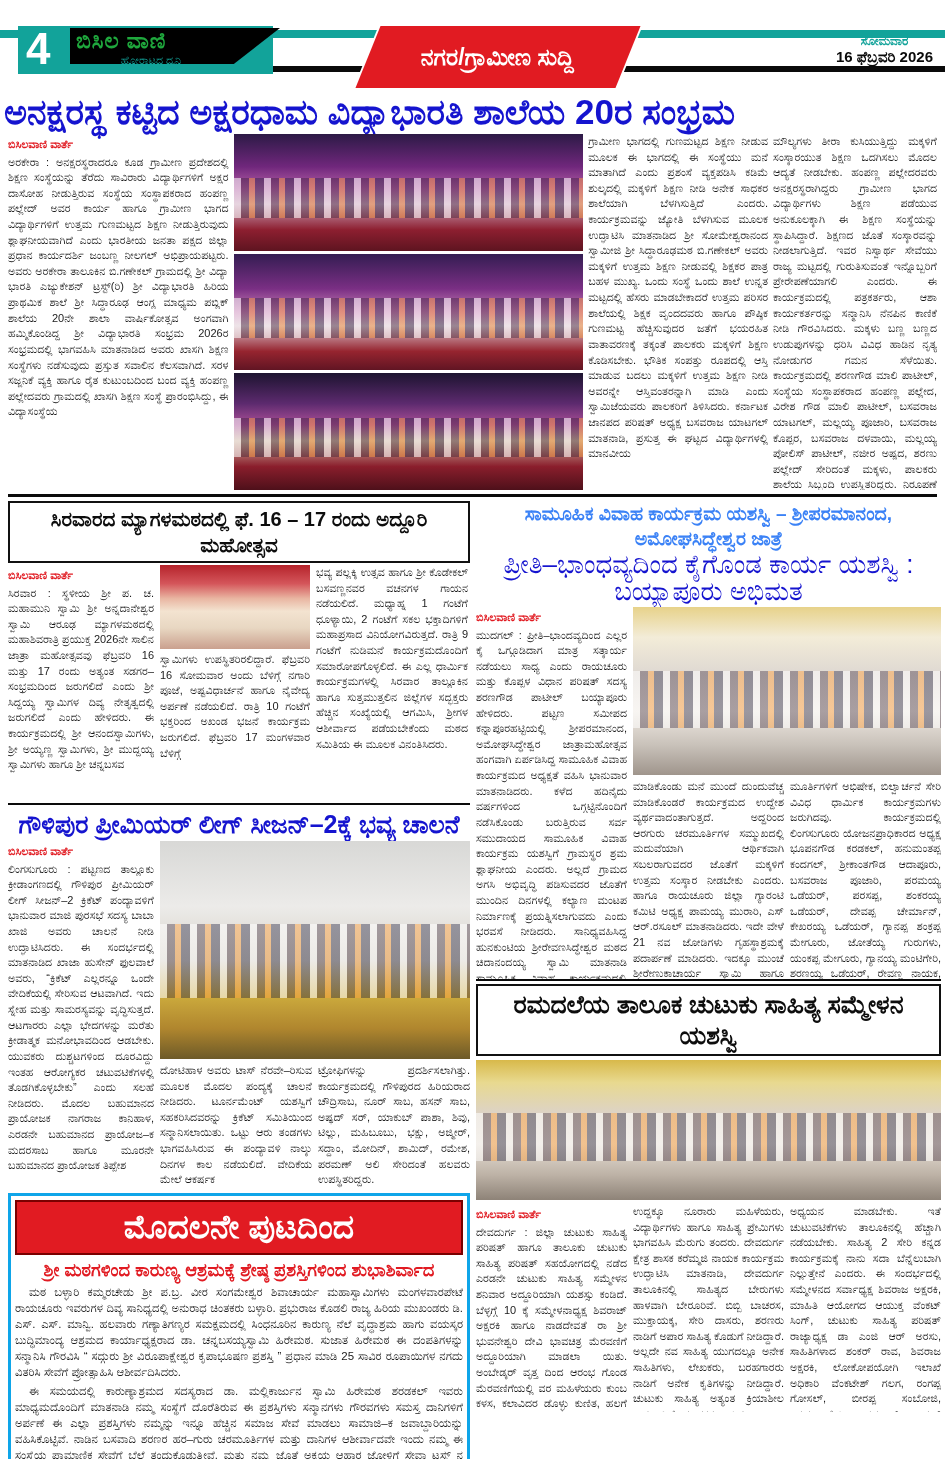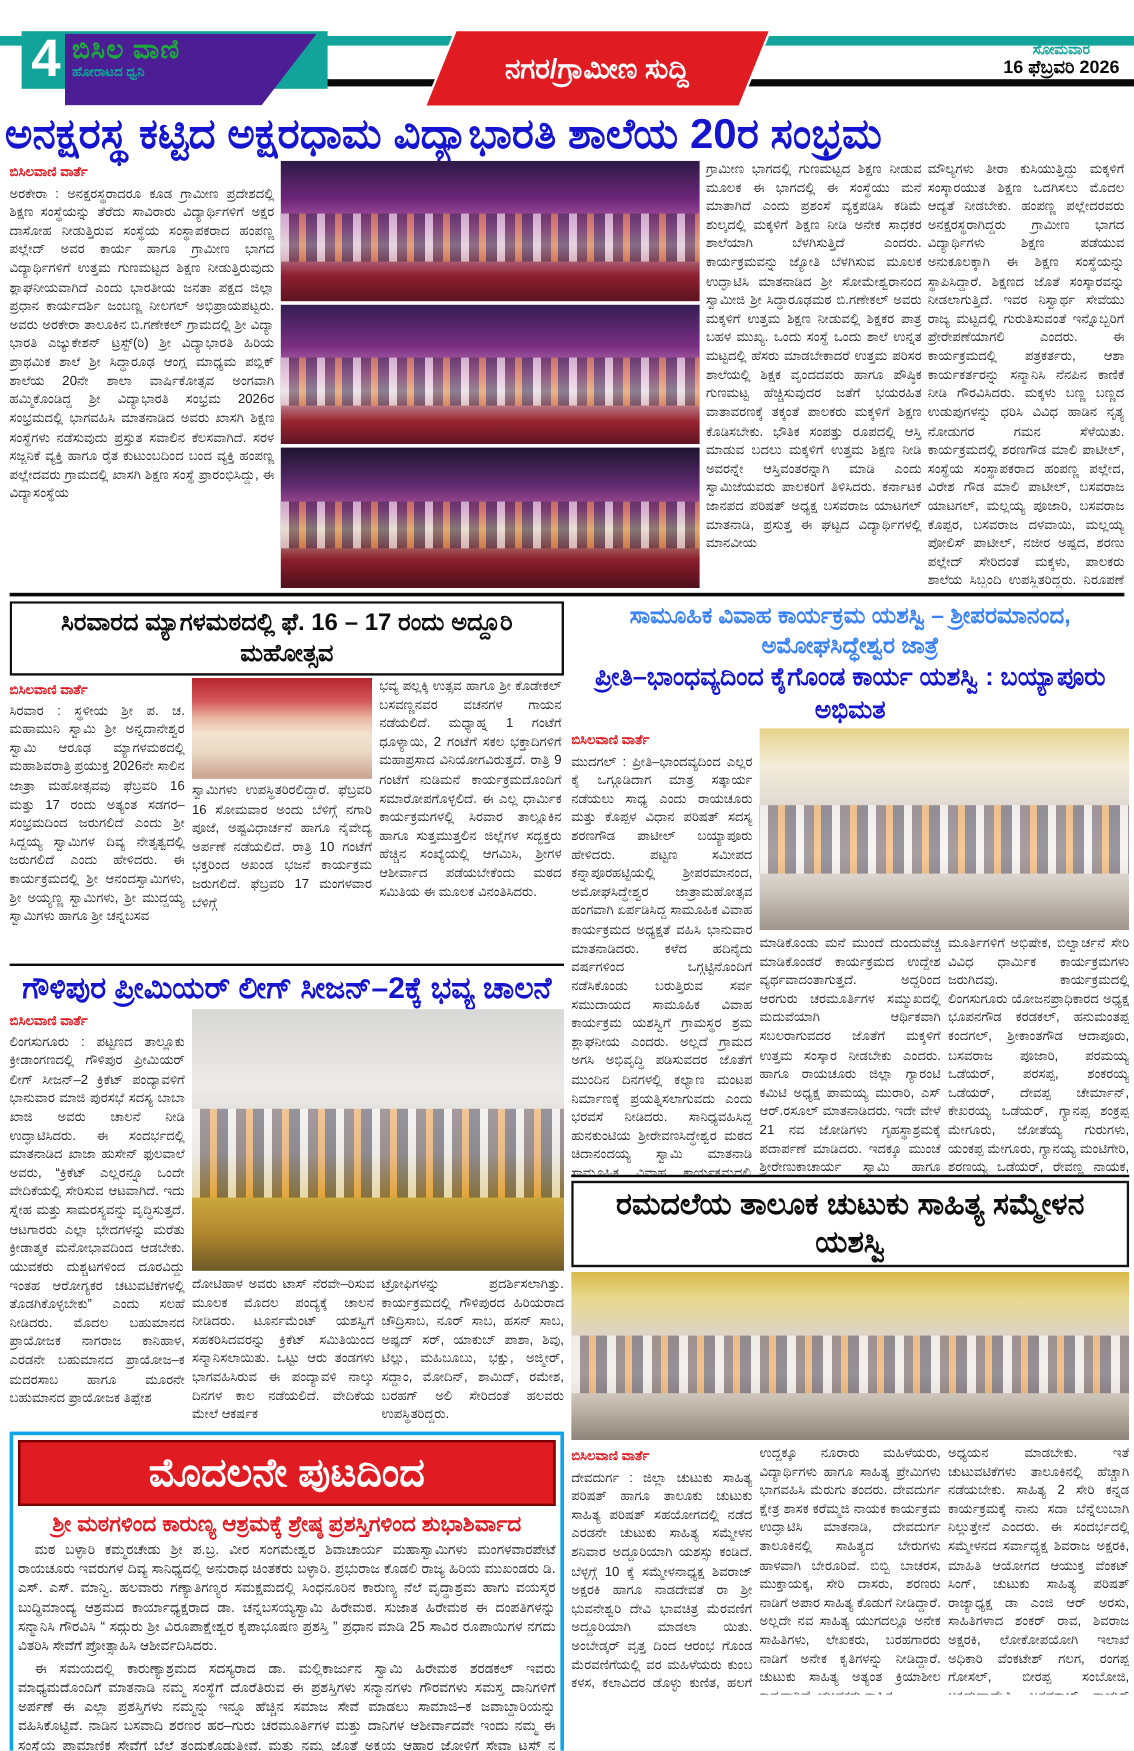--- a/index.html
+++ b/index.html
@@ -4,25 +4,25 @@
 <style>
   html,body{margin:0;padding:0;background:#e8e8e8;}
   #page{width:945px;height:1459px;background:#ffffff;position:relative;margin:0 auto;
         font-family:"Liberation Sans","DejaVu Sans",sans-serif;color:#1b1b1b;overflow:hidden;}
   .inner{padding:0 8px;}
 
   
   #masthead{position:relative;height:86px;}
   .teal-strip{position:absolute;left:0;top:30px;width:945px;height:8px;background:#12a39a;}
   .logo-block{position:absolute;left:18px;top:26px;width:255px;height:48px;background:#12a39a;}
-  .logo-white{position:absolute;left:36px;top:2px;width:210px;height:60px;background:#4c1d95;
+  .logo-white{position:absolute;left:52px;top:2px;width:210px;height:36px;background:#000000;
               clip-path:polygon(0 0,100% 0,78% 100%,0 100%);padding-left:6px;box-sizing:border-box;}
   .page-num{position:absolute;left:8px;top:0px;color:#ffffff;font-size:44px;font-weight:bold;line-height:46px;}
   .paper-name{color:#1fa83d;font-size:22px;font-weight:bold;line-height:26px;letter-spacing:1px;}
-  .paper-tagline{color:#12a39a;font-size:11px;font-weight:bold;width:150px;}
+  .paper-tagline{color:#12a39a;font-size:11px;font-weight:normal;text-align:center;width:150px;}
   .black-bar{position:absolute;left:270px;top:66px;width:675px;height:6px;background:#0a0a0a;}
   .section-tag-wrap{position:absolute;left:368px;top:26px;width:260px;height:62px;background:#e11b22;
                     transform:skewX(-22deg);display:flex;align-items:center;justify-content:center;
                     box-shadow:0 0 0 2px #fff;}
   .section-tag-text{transform:skewX(22deg);color:#ffffff;font-size:23px;font-weight:bold;white-space:nowrap;}
   .date-block{position:absolute;right:12px;top:34px;text-align:center;}
   .day{color:#12a39a;font-size:12px;font-weight:bold;}
   .date{color:#0a0a0a;font-size:15px;font-weight:bold;}
 
   
@@ -82,21 +82,21 @@
   #art-frontpage{height:272px;border:3px solid #0ea5e9;box-sizing:border-box;padding:4px;margin-top:2px;}
   .fp-banner{background:#e11b22;color:#ffffff;font-size:33px;font-weight:bold;text-align:center;
              padding:6px 0;border:2px solid #7a0000;}
   .fp-subhead{color:#e11b22;font-size:18px;font-weight:bold;text-align:center;margin:5px 0 3px 0;}
   .fp-body{font-size:11.5px;line-height:1.4;text-align:justify;}
   .fp-body p{margin:0 0 2px 0;text-indent:14px;}
 
   
   #art-samuhika{height:478px;}
   #art-samuhika .hl-red{color:#3b82f6;font-size:19px;font-weight:bold;text-align:center;line-height:25px;}
-  #art-samuhika .hl-blue{color:#1514cf;font-size:21px;font-weight:bold;text-align:center;line-height:27px;}
+  #art-samuhika .hl-blue{color:#1514cf;font-size:26px;font-weight:normal;text-align:center;line-height:27px;}
   .sm-c1{width:152px;}
   .sm-right{width:308px;}
   .sm-photo{height:168px;margin-bottom:4px;}
   .sm-sub{display:flex;gap:6px;}
   .sm-sub .col{width:151px;}
 
   
   #art-chutuku{height:428px;border-top:2px solid #0a0a0a;padding-top:3px;}
   #art-chutuku .boxed-headline{font-size:25px;line-height:31px;}
   .ck-photo{height:140px;margin:4px 0;}
@@ -178,21 +178,21 @@
           <div class="hl">ಗೌಳಿಪುರ ಪ್ರೀಮಿಯರ್ ಲೀಗ್ ಸೀಜನ್–2ಕ್ಕೆ ಭವ್ಯ ಚಾಲನೆ</div>
           <div class="cols-row">
             <div class="col gp-c1">
               <div class="byline">ಬಿಸಿಲವಾಣಿ ವಾರ್ತೆ</div>
               <span>ಲಿಂಗಸುಗೂರು : ಪಟ್ಟಣದ ತಾಲ್ಲೂಕು ಕ್ರೀಡಾಂಗಣದಲ್ಲಿ ಗೌಳಿಪುರ ಪ್ರೀಮಿಯರ್ ಲೀಗ್ ಸೀಜನ್–2 ಕ್ರಿಕೆಟ್ ಪಂದ್ಯಾವಳಿಗೆ ಭಾನುವಾರ ಮಾಜಿ ಪುರಸಭೆ ಸದಸ್ಯ ಬಾಬಾ ಖಾಜಿ ಅವರು ಚಾಲನೆ ನೀಡಿ ಉದ್ಘಾಟಿಸಿದರು.   ಈ ಸಂದರ್ಭದಲ್ಲಿ ಮಾತನಾಡಿದ ಖಾಜಾ ಹುಸೇನ್ ಫುಲವಾಲೆ ಅವರು, “ಕ್ರಿಕೆಟ್ ಎಲ್ಲರನ್ನೂ ಒಂದೇ ವೇದಿಕೆಯಲ್ಲಿ ಸೇರಿಸುವ ಆಟವಾಗಿದೆ. ಇದು ಸ್ನೇಹ ಮತ್ತು ಸಾಮರಸ್ಯವನ್ನು ವೃದ್ಧಿಸುತ್ತದೆ. ಆಟಗಾರರು ಎಲ್ಲಾ ಭೇದಗಳನ್ನು ಮರೆತು ಕ್ರೀಡಾತ್ಮಕ ಮನೋಭಾವದಿಂದ ಆಡಬೇಕು. ಯುವಕರು ದುಶ್ಚಟಗಳಿಂದ ದೂರವಿದ್ದು ಇಂತಹ ಆರೋಗ್ಯಕರ ಚಟುವಟಿಕೆಗಳಲ್ಲಿ ತೊಡಗಿಕೊಳ್ಳಬೇಕು” ಎಂದು ಸಲಹೆ ನೀಡಿದರು.   ಮೊದಲ ಬಹುಮಾನದ ಪ್ರಾಯೋಜಕ ನಾಗರಾಜ ಕಾನಿಹಾಳ, ಎರಡನೇ ಬಹುಮಾನದ ಪ್ರಾಯೋಜ–ಕ ಮದರಸಾಬ ಹಾಗೂ ಮೂರನೇ ಬಹುಮಾನದ ಪ್ರಾಯೋಜಕ ತಿಪ್ಪೇಶ</span>
             </div>
             <div class="gp-right">
               <div class="photo p-trophy crowd gp-photo"></div>
               <div class="gp-sub">
                 <div class="col">ದೋಟಿಹಾಳ ಅವರು ಟಾಸ್ ನೆರವೇ–ರಿಸುವ ಮೂಲಕ ಮೊದಲ ಪಂದ್ಯಕ್ಕೆ ಚಾಲನೆ ನೀಡಿದರು. ಟೂರ್ನಮೆಂಟ್ ಯಶಸ್ವಿಗೆ ಸಹಕರಿಸಿದವರನ್ನು ಕ್ರಿಕೆಟ್ ಸಮಿತಿಯಿಂದ ಸನ್ಮಾನಿಸಲಾಯಿತು.   ಒಟ್ಟು ಆರು ತಂಡಗಳು ಭಾಗವಹಿಸಿರುವ ಈ ಪಂದ್ಯಾವಳಿ ನಾಲ್ಕು ದಿನಗಳ ಕಾಲ ನಡೆಯಲಿದೆ. ವೇದಿಕೆಯ ಮೇಲೆ ಆಕರ್ಷಕ</div>
-                <div class="col">ಟ್ರೋಫಿಗಳನ್ನು ಪ್ರದರ್ಶಿಸಲಾಗಿತ್ತು.   ಕಾರ್ಯಕ್ರಮದಲ್ಲಿ ಗೌಳಿಪುರದ ಹಿರಿಯರಾದ ಚೌದ್ರಿಸಾಬ, ನೂರ್ ಸಾಬ, ಹಸನ್ ಸಾಬ, ಅಷ್ಫದ್ ಸರ್, ಯಾಕುಬ್ ಪಾಶಾ, ಶಿವು, ಟಿಲ್ಲು, ಮಹಿಬೂಬು, ಭಕ್ಷು, ಅಜ್ಮೀರ್, ಸದ್ದಾಂ, ಮೋದಿನ್, ಶಾಮಿದ್, ರಮೇಶ, ಬರಹಗ್ ಅಲಿ ಸೇರಿದಂತೆ ಹಲವರು ಉಪಸ್ಥಿತರಿದ್ದರು.</div>
+                <div class="col">ಟ್ರೋಫಿಗಳನ್ನು ಪ್ರದರ್ಶಿಸಲಾಗಿತ್ತು.   ಕಾರ್ಯಕ್ರಮದಲ್ಲಿ ಗೌಳಿಪುರದ ಹಿರಿಯರಾದ ಚೌದ್ರಿಸಾಬ, ನೂರ್ ಸಾಬ, ಹಸನ್ ಸಾಬ, ಅಷ್ಫದ್ ಸರ್, ಯಾಕುಬ್ ಪಾಶಾ, ಶಿವು, ಟಿಲ್ಲು, ಮಹಿಬೂಬು, ಭಕ್ಷು, ಅಜ್ಮೀರ್, ಸದ್ದಾಂ, ಮೋದಿನ್, ಶಾಮಿದ್, ರಮೇಶ, ಪರಮಣ್ ಅಲಿ ಸೇರಿದಂತೆ ಹಲವರು ಉಪಸ್ಥಿತರಿದ್ದರು.</div>
               </div>
             </div>
           </div>
         </div>
 
         <div id="art-frontpage">
           <div class="fp-banner">ಮೊದಲನೇ ಪುಟದಿಂದ</div>
           <div class="fp-subhead">ಶ್ರೀ ಮಠಗಳಿಂದ ಕಾರುಣ್ಯ ಆಶ್ರಮಕ್ಕೆ ಶ್ರೇಷ್ಠ ಪ್ರಶಸ್ತಿಗಳಿಂದ ಶುಭಾಶಿರ್ವಾದ</div>
           <div class="fp-body">
             <p>ಮಠ ಬಳ್ಳಾರಿ ಕಮ್ಮರಚೇಡು ಶ್ರೀ ಪ.ಬ್ರ. ವೀರ ಸಂಗಮೇಶ್ವರ ಶಿವಾಚಾರ್ಯ ಮಹಾಸ್ವಾಮಿಗಳು ಮಂಗಳವಾರಪೇಟೆ ರಾಯಚೂರು ಇವರುಗಳ ದಿವ್ಯ ಸಾನಿಧ್ಯದಲ್ಲಿ ಅನುರಾಧ ಚಿಂತಕರು ಬಳ್ಳಾರಿ. ಪ್ರಭುರಾಜ ಕೊಡಲಿ ರಾಜ್ಯ ಹಿರಿಯ ಮುಖಂಡರು ಡಿ. ಎಸ್. ಎಸ್. ಮಾನ್ವಿ. ಹಲವಾರು ಗಣ್ಯಾತಿಗಣ್ಯರ ಸಮಕ್ಷಮದಲ್ಲಿ ಸಿಂಧನೂರಿನ ಕಾರುಣ್ಯ ನೆಲೆ ವೃದ್ಧಾಶ್ರಮ ಹಾಗು ವಯಸ್ಕರ ಬುದ್ಧಿಮಾಂದ್ಯ ಆಶ್ರಮದ ಕಾರ್ಯಾಧ್ಯಕ್ಷರಾದ ಡಾ. ಚನ್ನಬಸಯ್ಯಸ್ವಾಮಿ ಹಿರೇಮಠ. ಸುಜಾತ ಹಿರೇಮಠ ಈ ದಂಪತಿಗಳನ್ನು ಸನ್ಮಾನಿಸಿ ಗೌರವಿಸಿ “ ಸದ್ಗುರು ಶ್ರೀ ವಿರೂಪಾಕ್ಷೇಶ್ವರ ಕೃಪಾಭೂಷಣ ಪ್ರಶಸ್ತಿ ” ಪ್ರಧಾನ ಮಾಡಿ 25 ಸಾವಿರ ರೂಪಾಯಿಗಳ ನಗದು ವಿತರಿಸಿ ಸೇವೆಗೆ ಪ್ರೋತ್ಸಾಹಿಸಿ ಆಶೀರ್ವದಿಸಿದರು.</p>

